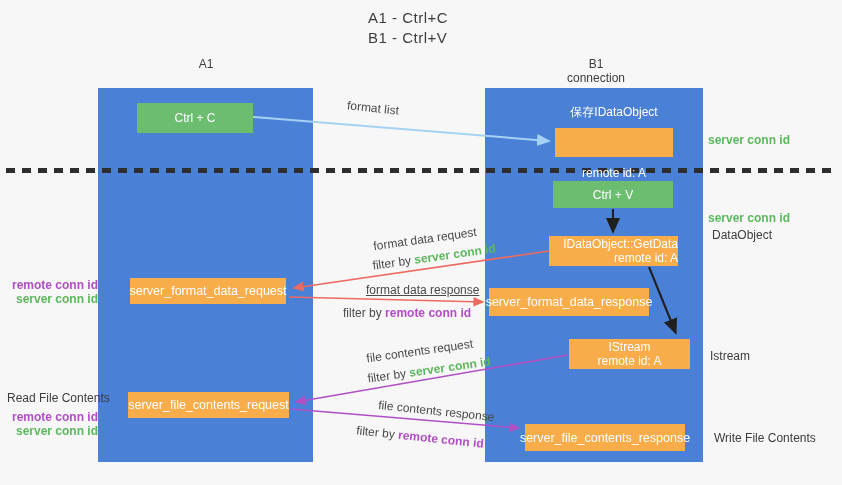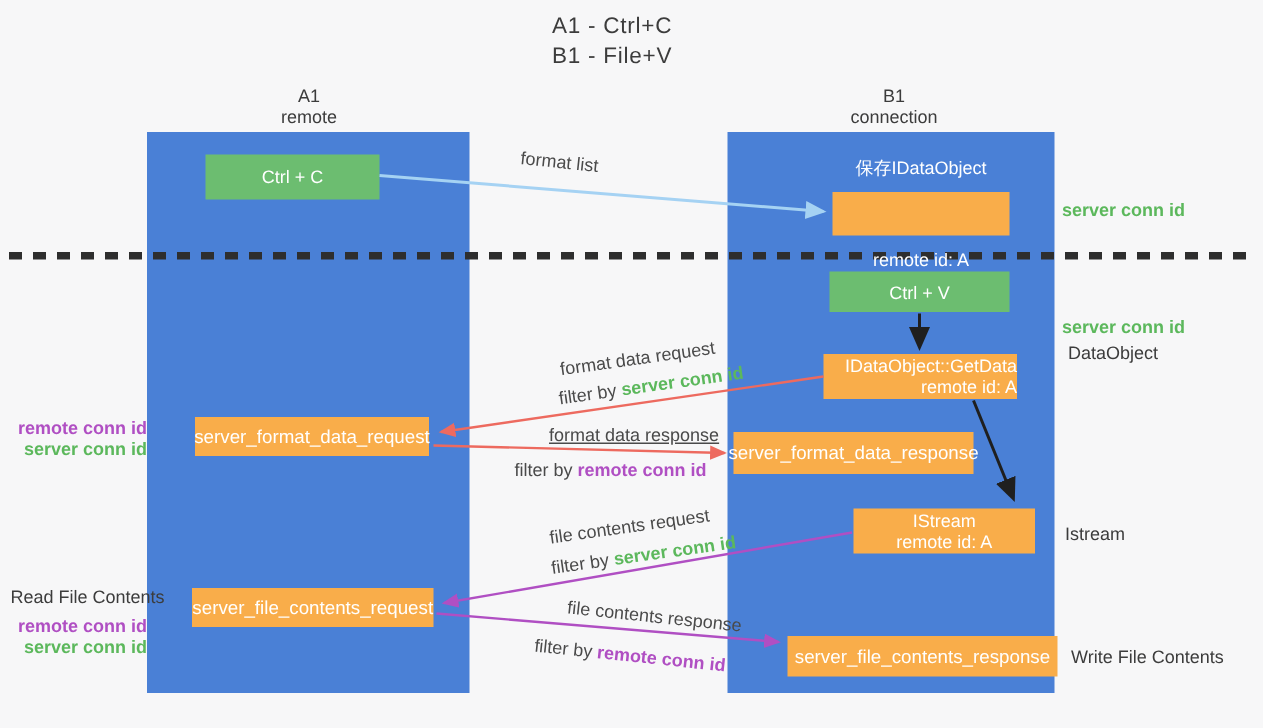--- a/index.html
+++ b/index.html
@@ -38,21 +38,21 @@
   .node.orange{background:var(--box-orange);}
 
   #ctrl-c{left:137px;top:103px;width:116px;height:30px;}
   #save-idataobject{left:555px;top:128px;width:118px;height:29px;gap:47px;}
   #ctrl-v{left:553px;top:181px;width:120px;height:27px;}
   #getdata{left:549px;top:236px;width:129px;height:30px;align-items:flex-end;}
   #format-request{left:130px;top:278px;width:156px;height:26px;font-size:12.5px;}
   #format-response{left:489px;top:288px;width:160px;height:28px;font-size:12.5px;}
   #istream{left:569px;top:339px;width:121px;height:30px;}
   #file-request{left:128px;top:392px;width:161px;height:26px;font-size:12.5px;}
-  #file-response{left:525px;top:424px;width:180px;height:27px;font-size:12.5px;}
+  #file-response{left:525px;top:424px;width:160px;height:27px;font-size:12.5px;}
 
   svg.arrows{position:absolute;left:0;top:0;z-index:4;pointer-events:none;}
   .st-blue{stroke:var(--arrow-lightblue);stroke-width:2;}
   .st-black{stroke:var(--arrow-black);stroke-width:2;}
   .st-red{stroke:var(--arrow-red);stroke-width:1.6;}
   .st-purple{stroke:var(--text-purple);stroke-width:1.6;}
   #mk-blue path{fill:var(--arrow-lightblue);}
   #mk-black path{fill:var(--arrow-black);}
   #mk-red path{fill:var(--arrow-red);}
   #mk-purple path{fill:var(--text-purple);}
@@ -69,26 +69,25 @@
   .side-group{position:absolute;z-index:5;left:0;width:98px;text-align:right;
               font-size:12px;font-weight:bold;line-height:14px;white-space:nowrap;}
 </style>
 </head>
 <body>
 
 <div class="stage">
 
   <div class="title">
     <div>A1 - Ctrl+C</div>
-    <div>B1 - File+V</div>
+    <div>B1 - Ctrl+V</div>
   </div>
 
   <div class="lane-header left">
     <div>A1</div>
-    <div>remote</div>
   </div>
   <div class="lane-header right">
     <div>B1</div>
     <div>connection</div>
   </div>
 
   <div class="lane left"></div>
   <div class="lane right"></div>
 
   <div class="dotted"></div>

